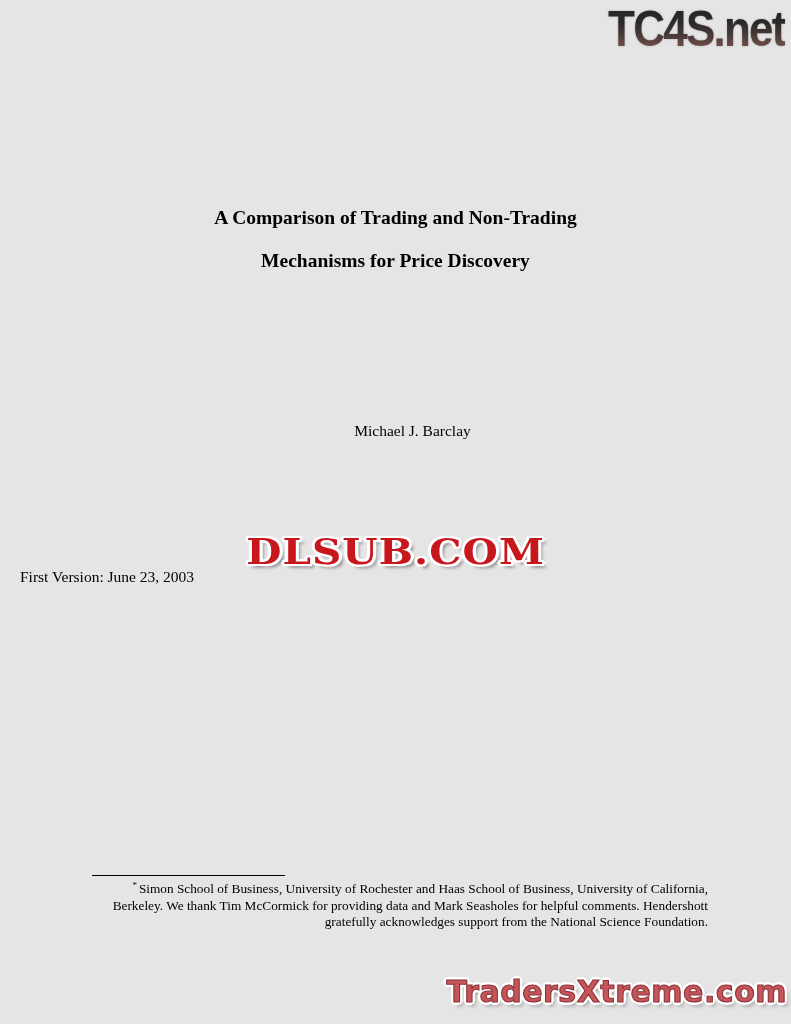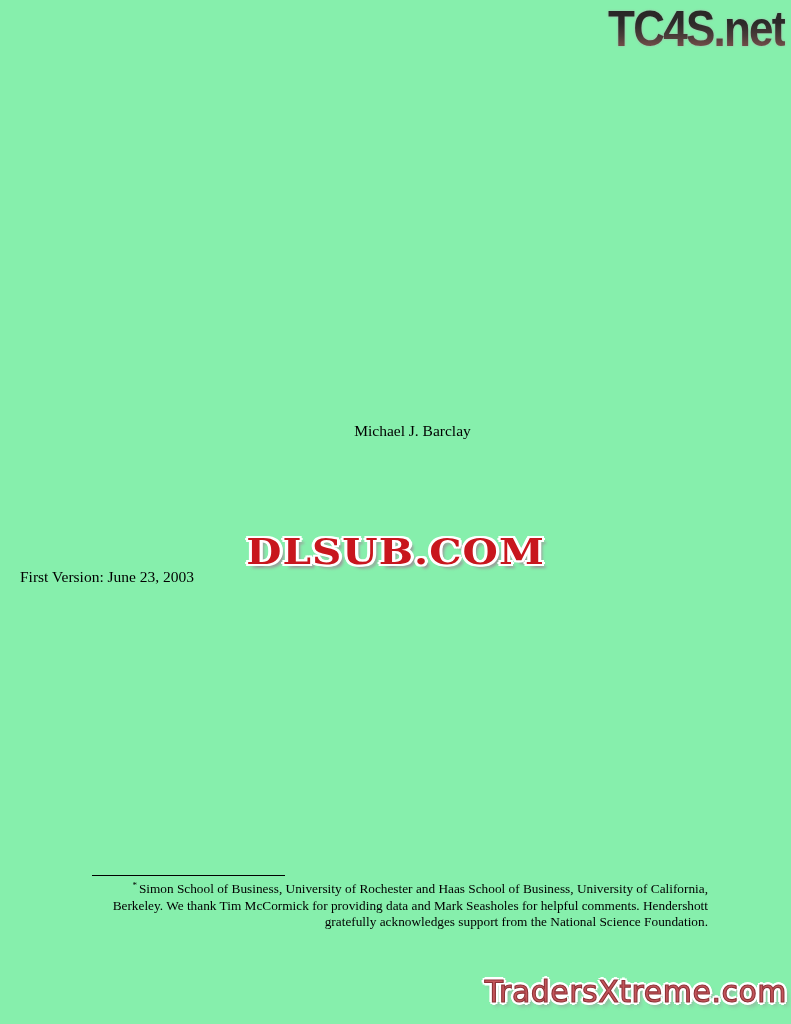--- a/index.html
+++ b/index.html
@@ -7,21 +7,21 @@
   body {
     font-family: "Liberation Serif", serif;
     background: #ffffff;
     position: relative;
     overflow: hidden;
     color: #000;
   }
   .page {
     position: absolute;
     inset: 0;
-    background: #86efac;
+    background: #e5e5e5;
   }
 
   
   .tc4s {
     position: absolute;
     top: 0px;
     right: 6px;
     font-family: "Liberation Sans", sans-serif;
     font-weight: bold;
     font-size: 50px;
@@ -135,41 +135,45 @@
     line-height: 0;
     margin-right: 2px;
   }
 
   
   .txtreme {
     position: absolute;
     top: 974px;
     right: 4px;
     font-family: "DejaVu Sans", sans-serif;
-    font-weight: normal;
+    font-weight: bold;
     font-size: 30px;
     letter-spacing: 0.5px;
     color: #c4555b;
     -webkit-text-stroke: 1.1px #8e3237;
     white-space: nowrap;
     text-shadow:
       -2px -2px 0 #fff,  2px -2px 0 #fff,
       -2px  2px 0 #fff,  2px  2px 0 #fff,
       -3px  0   0 #fff,  3px  0   0 #fff,
        0   -3px 0 #fff,  0    3px 0 #fff,
        3px  4px 4px #9a9a9a;
   }
 </style>
 </head>
 <body>
 
 <div class="page">
 
   <div class="tc4s">TC4S.net</div>
 
+  <div class="title">
+    <div>A Comparison of Trading and Non-Trading</div>
+    <div>Mechanisms for Price Discovery</div>
+  </div>
 
   <div class="authors">
     <div>Michael J. Barclay</div>
   </div>
 
   <div class="dlsub-wrap">
     <span class="dlsub">DLSUB.COM</span>
   </div>
 
   <div class="dates">

